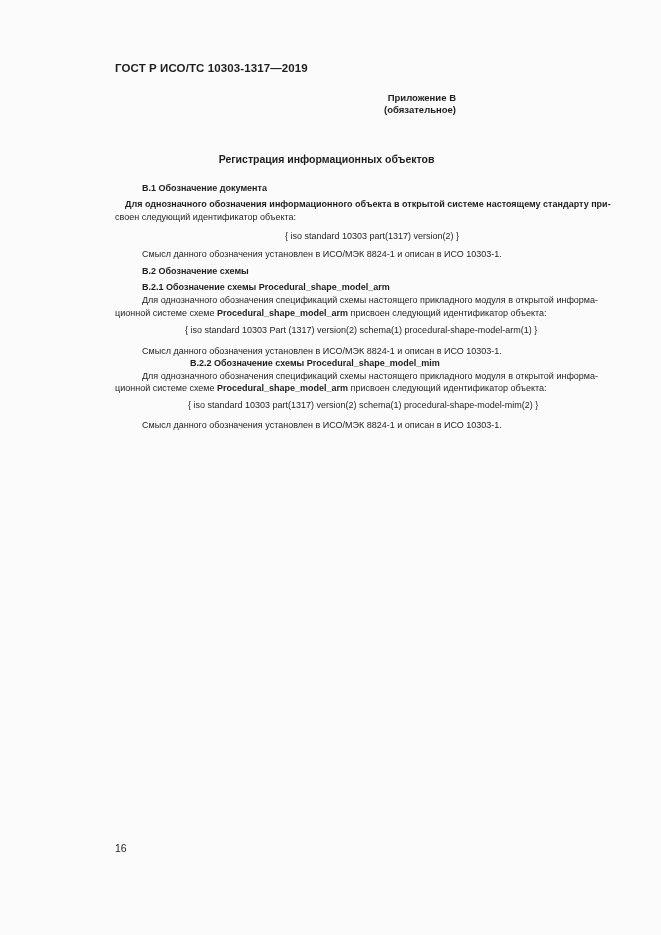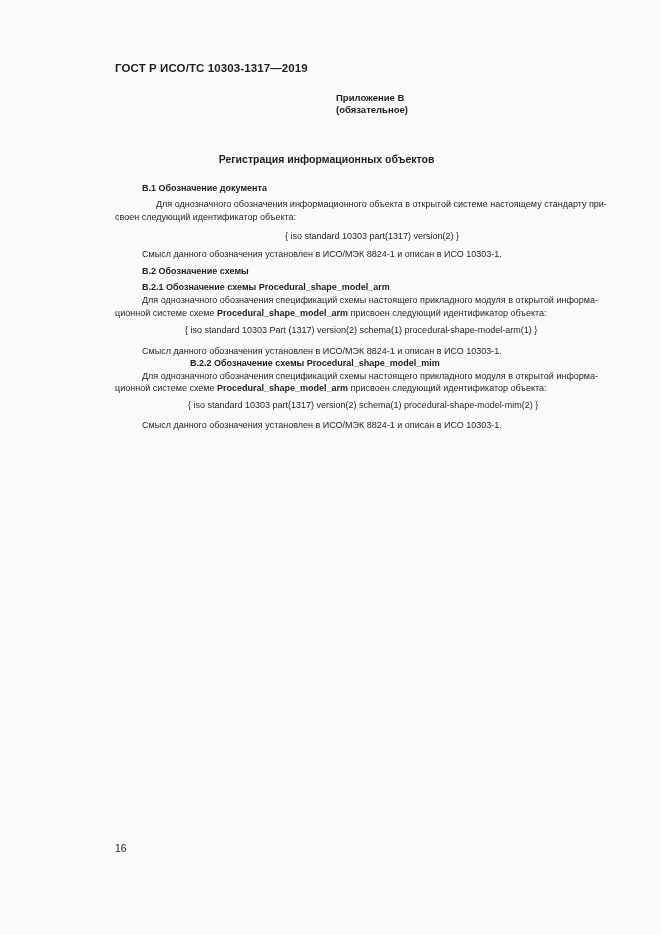--- a/index.html
+++ b/index.html
@@ -10,21 +10,21 @@
     overflow: hidden;
     font-family: "Liberation Sans", sans-serif;
     color: #1e1e1e;
   }
   .abs { position: absolute; white-space: nowrap; margin-left: 36px; }
   .header-code {
     left: 79px; top: 62px;
     font-size: 11.5px; font-weight: bold; letter-spacing: 0.1px;
   }
   .annex {
-    left: 300px; width: 120px; text-align: left;
+    left: 300px; width: 120px; text-align: right;
     font-size: 9.5px; font-weight: bold;
   }
   .title {
     left: 0; width: 581px; text-align: center;
     top: 153px; font-size: 10.5px; font-weight: bold;
   }
   .t { font-size: 9px; }
   .b { font-weight: bold; text-align: right; }
   .pg { left: 79px; top: 842px; font-size: 10.5px; }
 </style>
@@ -32,21 +32,21 @@
 <body>
 
 <div class="abs header-code">ГОСТ Р ИСО/ТС 10303-1317—2019</div>
 
 <div class="abs annex" style="top:92px;">Приложение В</div>
 <div class="abs annex" style="top:104px;">(обязательное)</div>
 
 <div class="abs title">Регистрация информационных объектов</div>
 
 <div class="abs t b" style="left:106px; top:183px;">В.1  Обозначение документа</div>
-<div class="abs t" style="left:120px; top:199px;">Для однозначного обозначения информационного объекта в открытой системе настоящему стандарту при-</div>
+<div class="abs t" style="left:89px; top:199px;font-weight:bold;">Для однозначного обозначения информационного объекта в открытой системе настоящему стандарту при-</div>
 <div class="abs t" style="left:79px; top:212px;">своен следующий идентификатор объекта:</div>
 <div class="abs t" style="left:249px; top:231px;">{ iso standard 10303 part(1317) version(2) }</div>
 <div class="abs t" style="left:106px; top:249px;">Смысл данного обозначения установлен в ИСО/МЭК 8824-1 и описан в ИСО 10303-1.</div>
 
 <div class="abs t b" style="left:106px; top:266px;">В.2  Обозначение схемы</div>
 
 <div class="abs t b" style="left:106px; top:282px;">В.2.1  Обозначение схемы Procedural_shape_model_arm</div>
 <div class="abs t" style="left:106px; top:295px;">Для однозначного обозначения спецификаций схемы настоящего прикладного модуля в открытой информа-</div>
 <div class="abs t" style="left:79px; top:308px;">
   <span>ционной системе схеме </span><span class="b">Procedural_shape_model_arm</span><span> присвоен следующий идентификатор объекта:</span>

